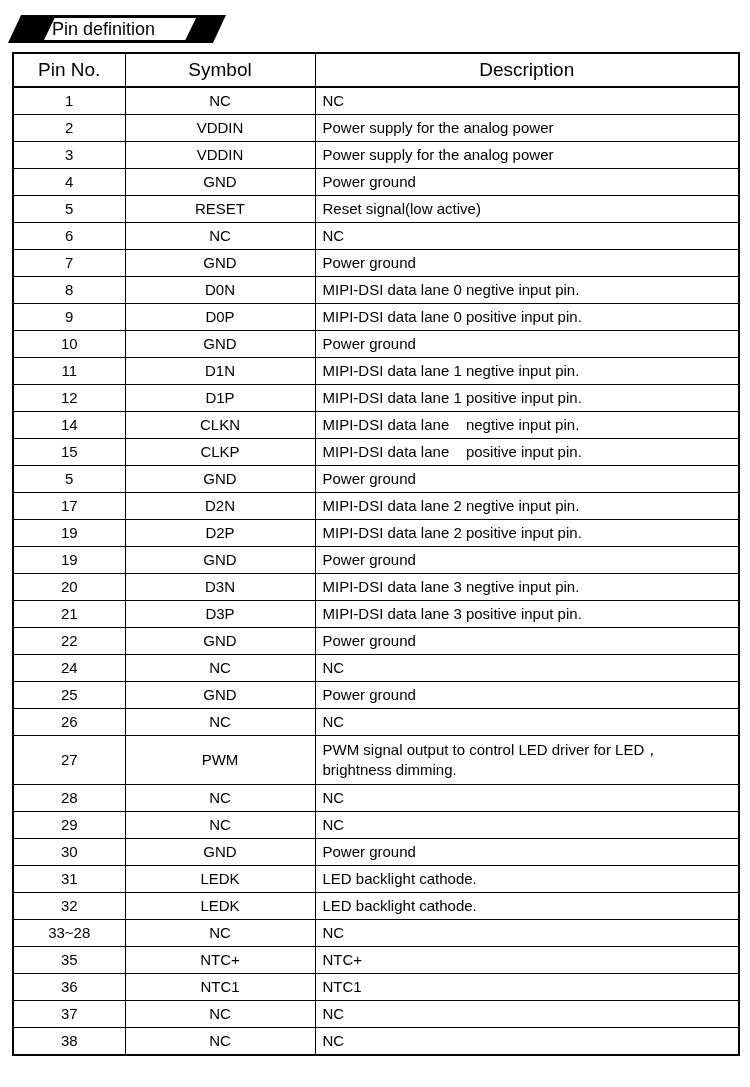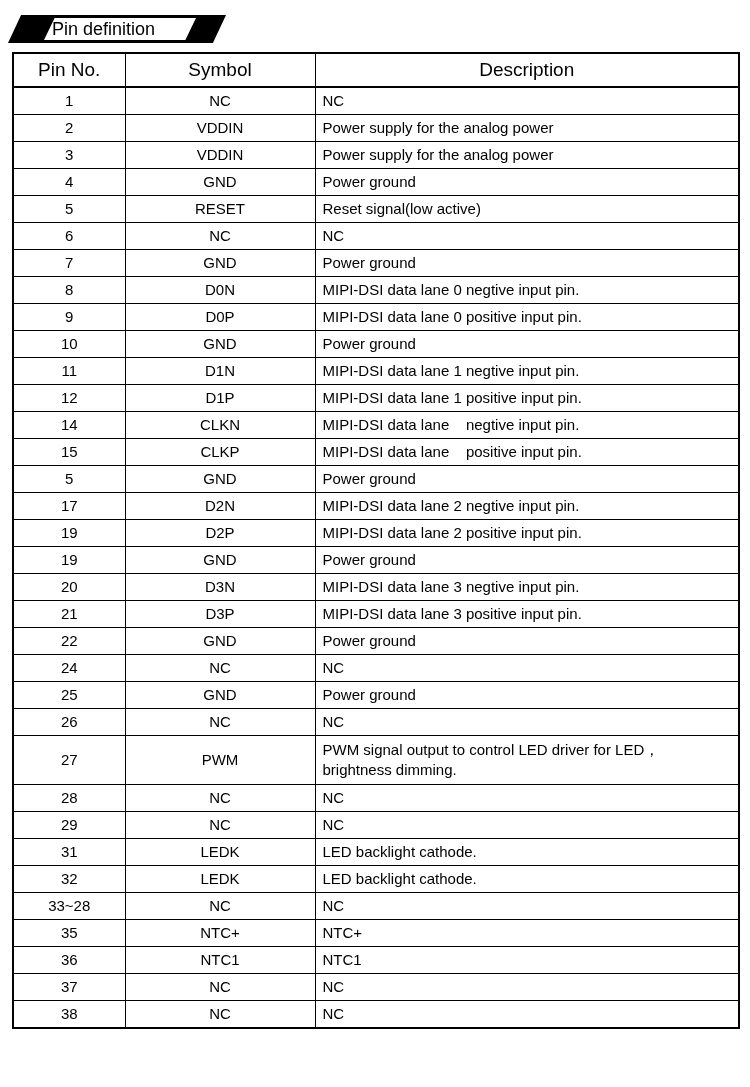--- a/index.html
+++ b/index.html
@@ -258,20 +258,25 @@
             <td class="pin">28</td>
             <td class="sym">NC</td>
             <td class="desc nowrap-pre">NC</td>
           </tr>
           <tr>
             <td class="pin">29</td>
             <td class="sym">NC</td>
             <td class="desc nowrap-pre">NC</td>
           </tr>
           <tr>
+            <td class="pin">30</td>
+            <td class="sym">GND</td>
+            <td class="desc nowrap-pre">Power ground</td>
+          </tr>
+          <tr>
             <td class="pin">31</td>
             <td class="sym">LEDK</td>
             <td class="desc nowrap-pre">LED backlight cathode.</td>
           </tr>
           <tr>
             <td class="pin">32</td>
             <td class="sym">LEDK</td>
             <td class="desc nowrap-pre">LED backlight cathode.</td>
           </tr>
           <tr>

